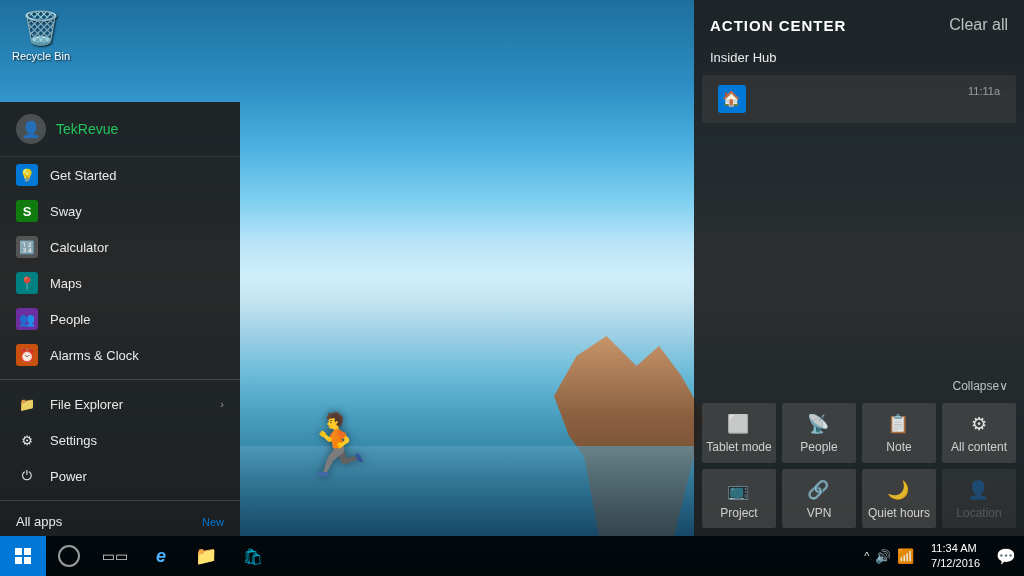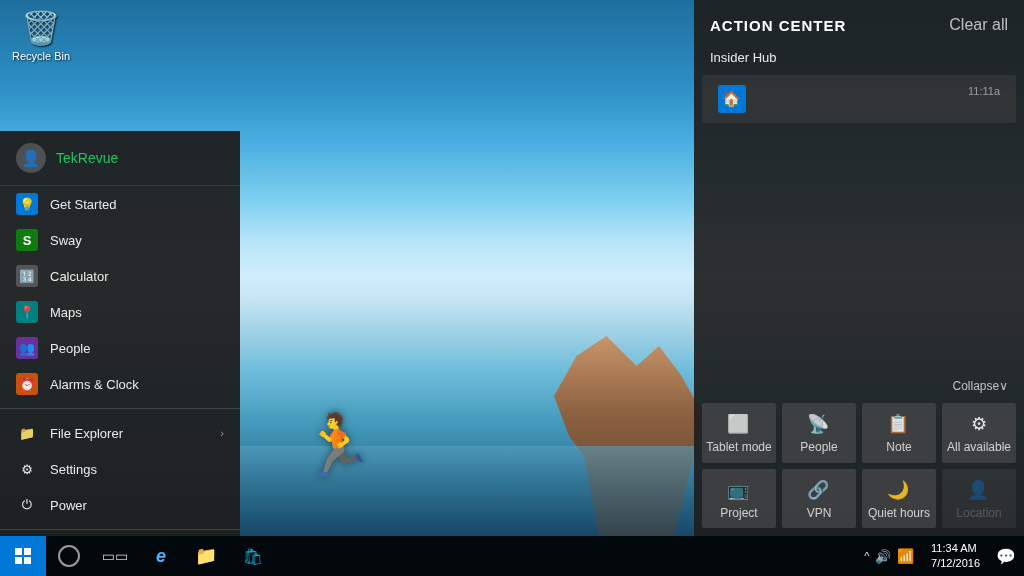--- a/index.html
+++ b/index.html
@@ -500,20 +500,24 @@
     <span>Settings</span>
   </div>
 
   <div class="menu-item">
     <div class="menu-icon" style="background:none;">⏻</div>
     <span>Power</span>
   </div>
 
   <div class="menu-separator"></div>
 
+  <div class="menu-item">
+    <span>All apps</span>
+    <span class="menu-item-right">New</span>
+  </div>
 </div>
 
 <div id="action-center">
   <div id="action-center-header">
     <span class="ac-title">ACTION CENTER</span>
     <span class="ac-clear-all">Clear all</span>
   </div>
 
   <div class="ac-section-label">Insider Hub</div>
 
@@ -538,21 +542,21 @@
     <div class="quick-action">
       <span class="qa-icon">📡</span>
       <span class="qa-label">People</span>
     </div>
     <div class="quick-action">
       <span class="qa-icon">📋</span>
       <span class="qa-label">Note</span>
     </div>
     <div class="quick-action">
       <span class="qa-icon">⚙</span>
-      <span class="qa-label">All available</span>
+      <span class="qa-label">All content</span>
     </div>
 
     <div class="quick-action">
       <span class="qa-icon">📺</span>
       <span class="qa-label">Project</span>
     </div>
     <div class="quick-action">
       <span class="qa-icon">🔗</span>
       <span class="qa-label">VPN</span>
     </div>

